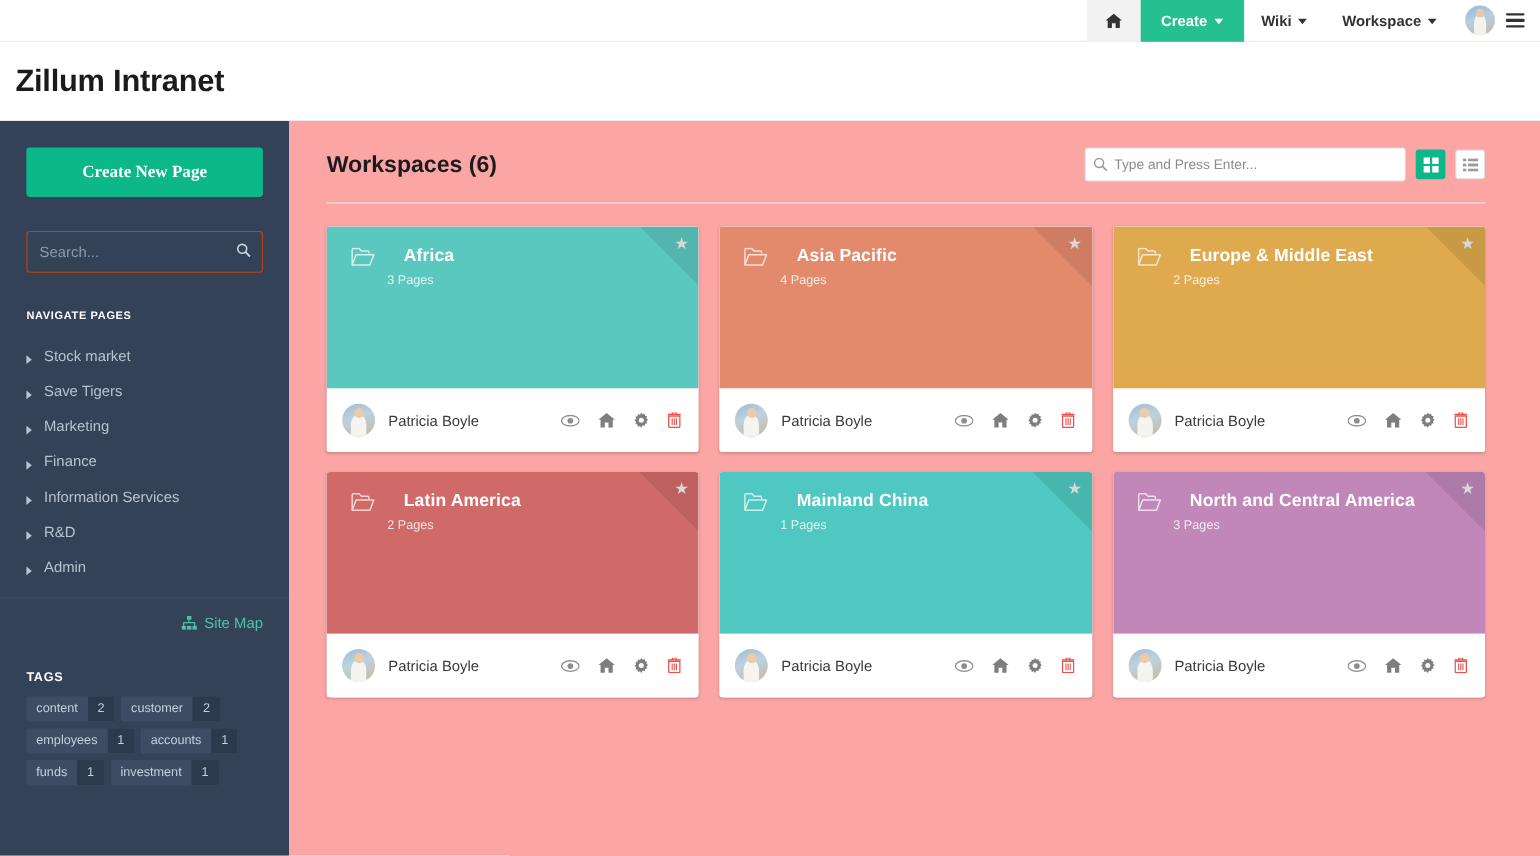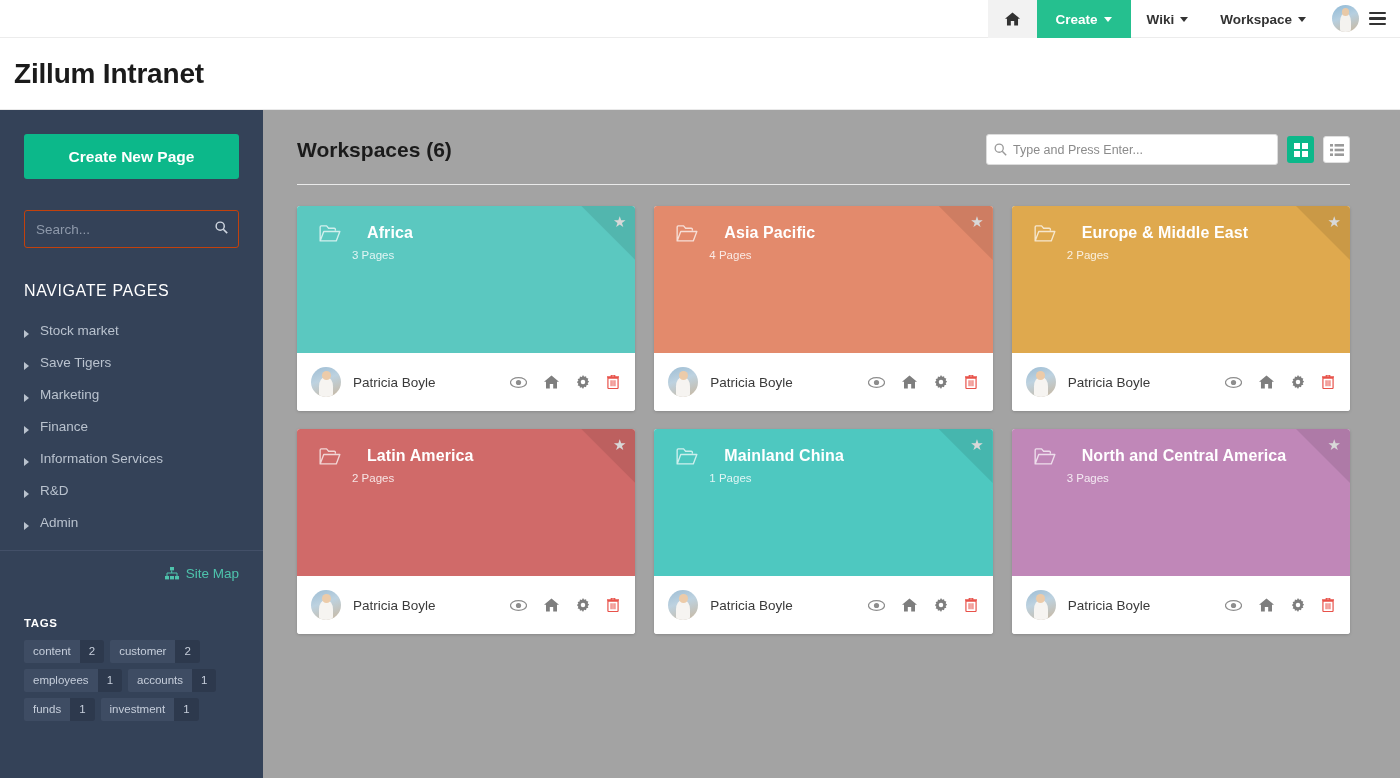--- a/index.html
+++ b/index.html
@@ -79,42 +79,42 @@
     width: 263px; flex: none;
     background: #344258;
     padding: 24px 24px 0 24px;
     overflow: hidden;
   }
   .create-btn {
     display: block; width: 100%; height: 45px;
     background: #0cb88a; color: #fff;
     border: none; border-radius: 3px;
     font-size: 15.5px; font-weight: bold;
-    font-family: Liberation Sans, sans-serif;
+    font-family: Liberation Serif, serif;
     cursor: pointer; margin-bottom: 31px;
   }
   .side-search {
     position: relative; margin-bottom: 34px;
   }
   .side-search input {
     width: 100%; height: 38px;
     background: transparent;
     border: 1px solid #c2410c; border-radius: 3px;
     color: #cfd6e0; font-size: 13.5px;
     padding: 0 32px 0 11px;
     font-family: "Liberation Sans", sans-serif;
     outline: none;
   }
   .side-search input::placeholder { color: #8e99aa; }
   .side-search .s-icon {
     position: absolute; right: 11px; top: 11px;
     width: 13px; height: 13px;
   }
   .sec-head {
-    font-size: 16px; font-weight: normal; color: #ffffff;
+    font-size: 10px; font-weight: bold; color: #ffffff;
     letter-spacing: 0.6px; margin-bottom: 14px;
   }
   .nav-list { list-style: none; }
   .nav-list li {
     display: flex; align-items: flex-end;
     font-size: 13.5px; color: #b9c2ce;
     padding: 8.5px 0; cursor: pointer;
   }
   .tri {
     width: 0; height: 0; flex: none;
@@ -140,21 +140,21 @@
     font-size: 11.5px; color: #c6cedb;
     cursor: pointer; overflow: hidden; height: 23px;
   }
   .tag .t-label { padding: 5px 9px 5px 9px; }
   .tag .t-count {
     background: #2d394d; padding: 5px 9px; color: #c6cedb;
   }
 
   
   .main {
-    flex: 1; background: #a3a3a3;
+    flex: 1; background: #fca5a5;
     padding: 24px 50px 0 34px;
     overflow: hidden;
   }
   .main-head {
     display: flex; align-items: center;
     padding-bottom: 19px;
     border-bottom: 1px solid #eaeaea;
   }
   .main-title { font-size: 21px; font-weight: bold; color: #1b1b1b; }
   .head-right { margin-left: auto; display: flex; align-items: center; gap: 9px; }

